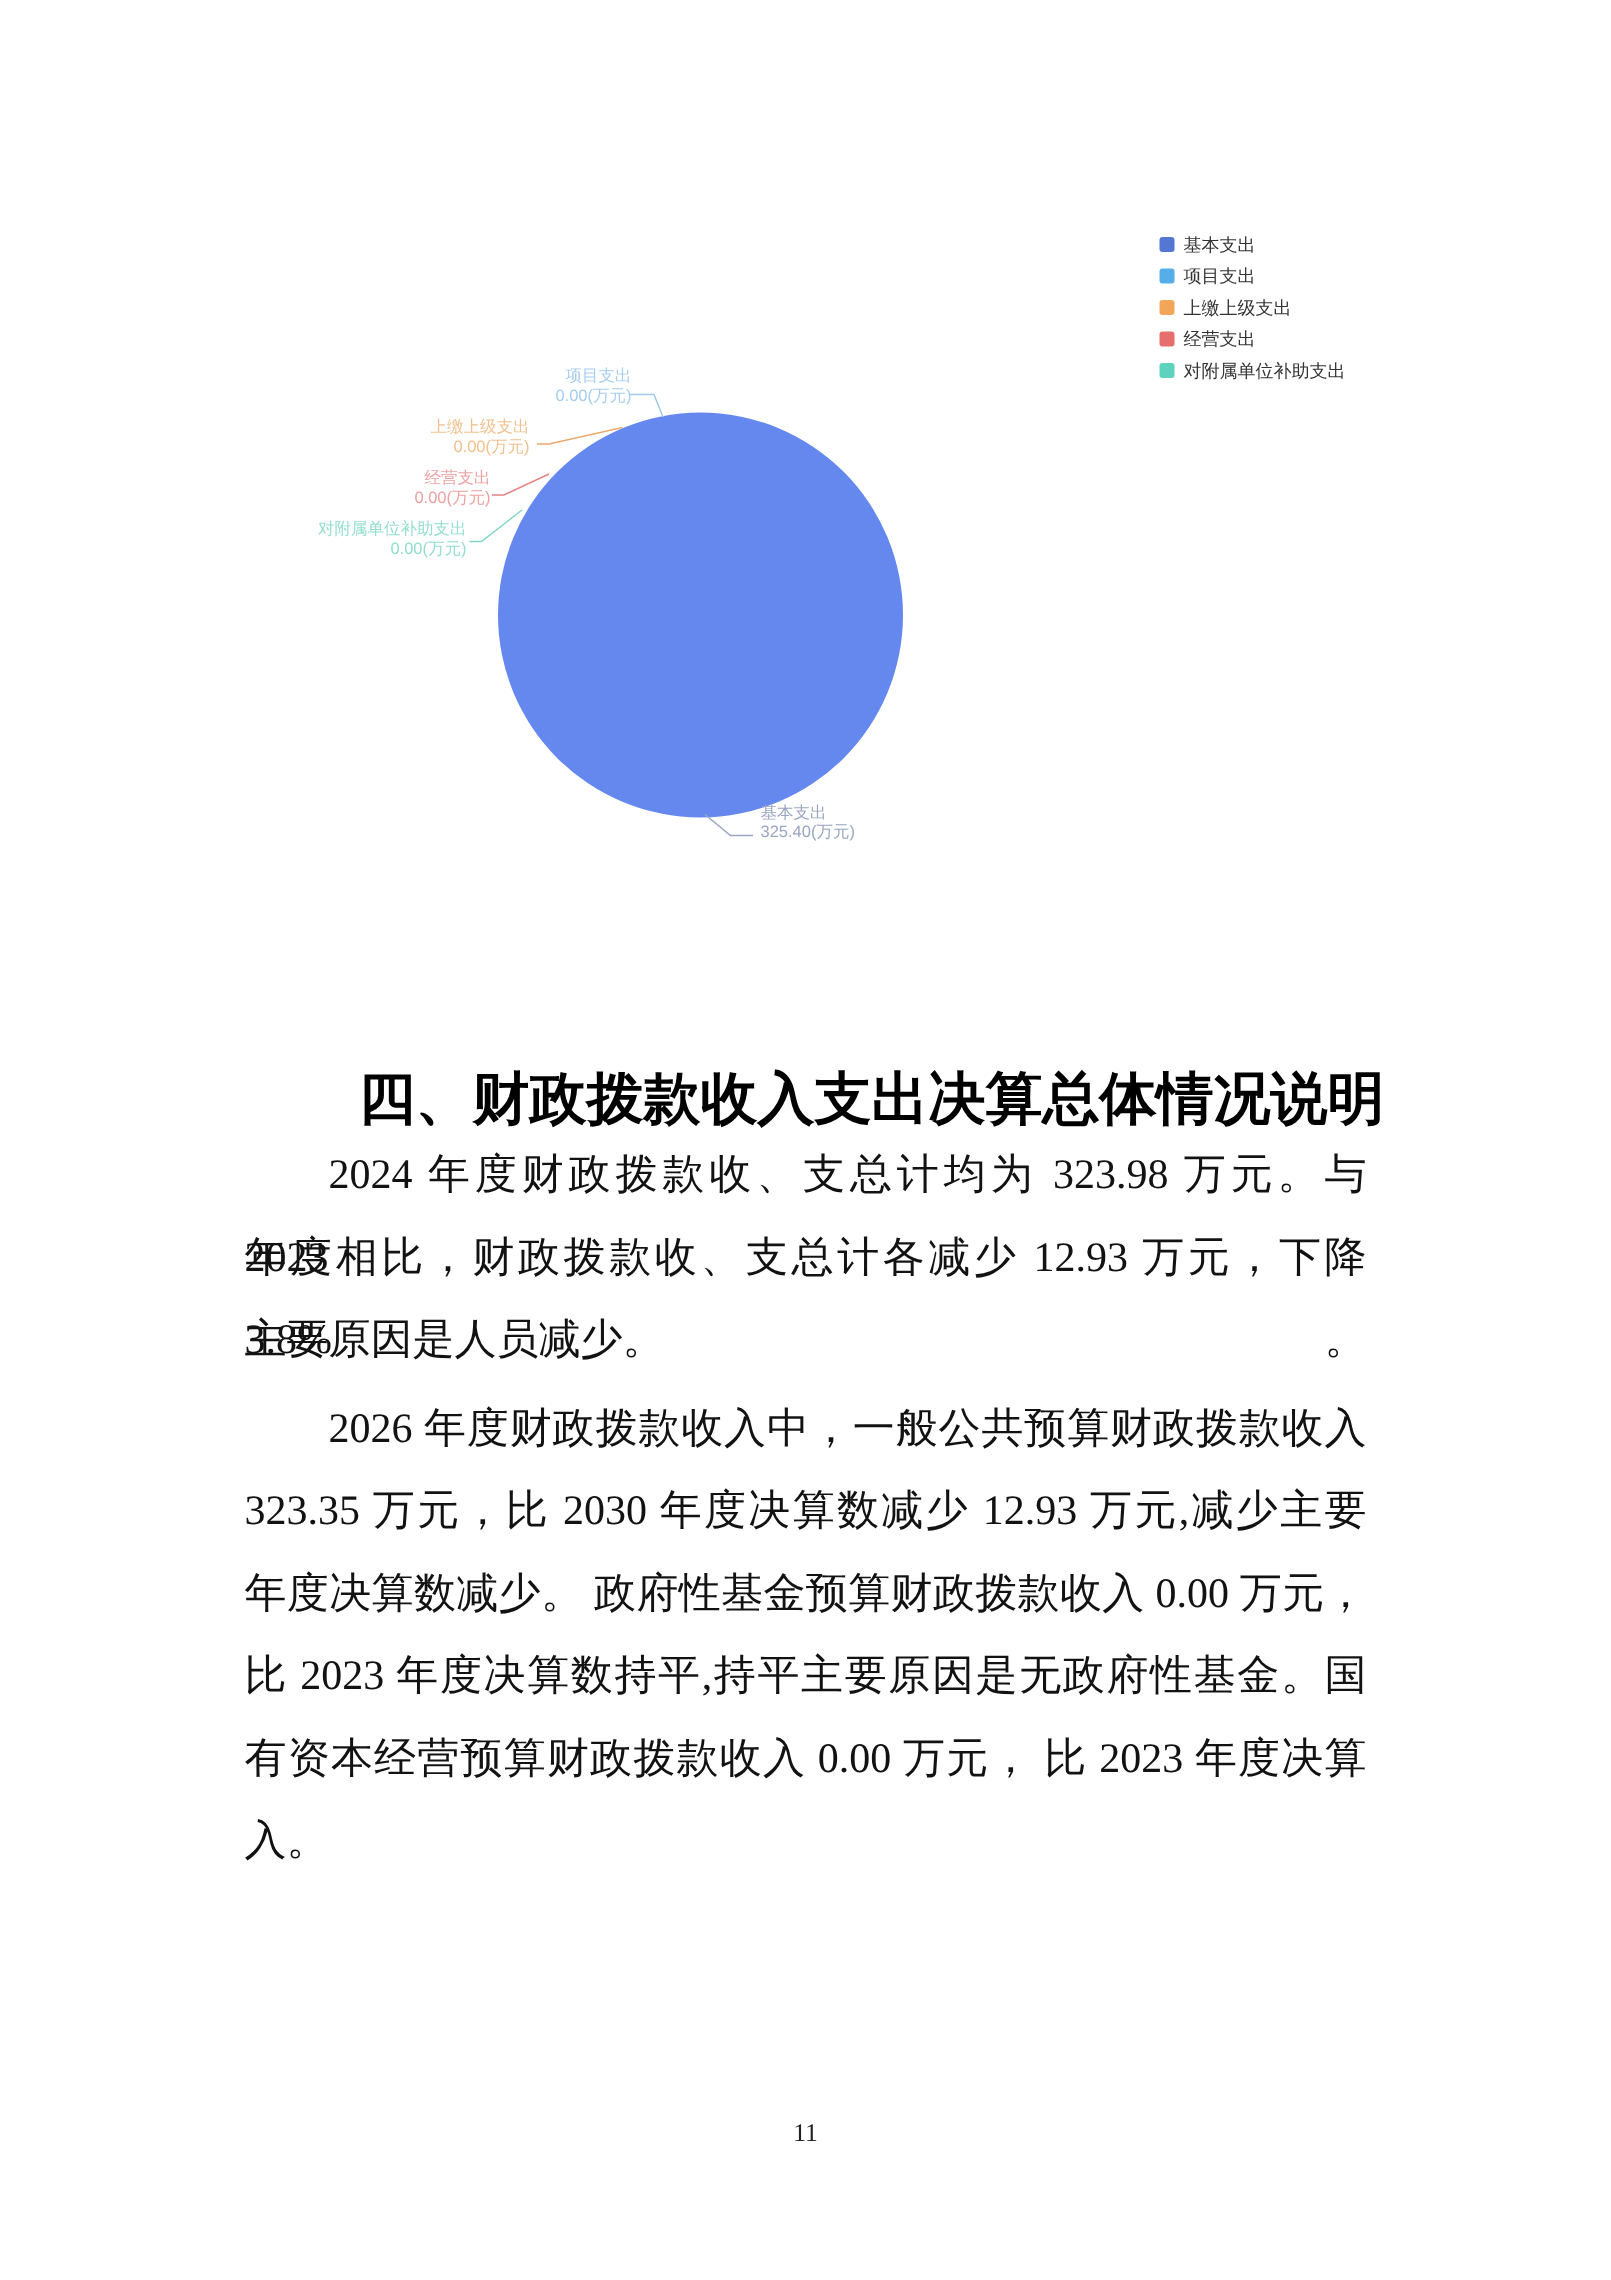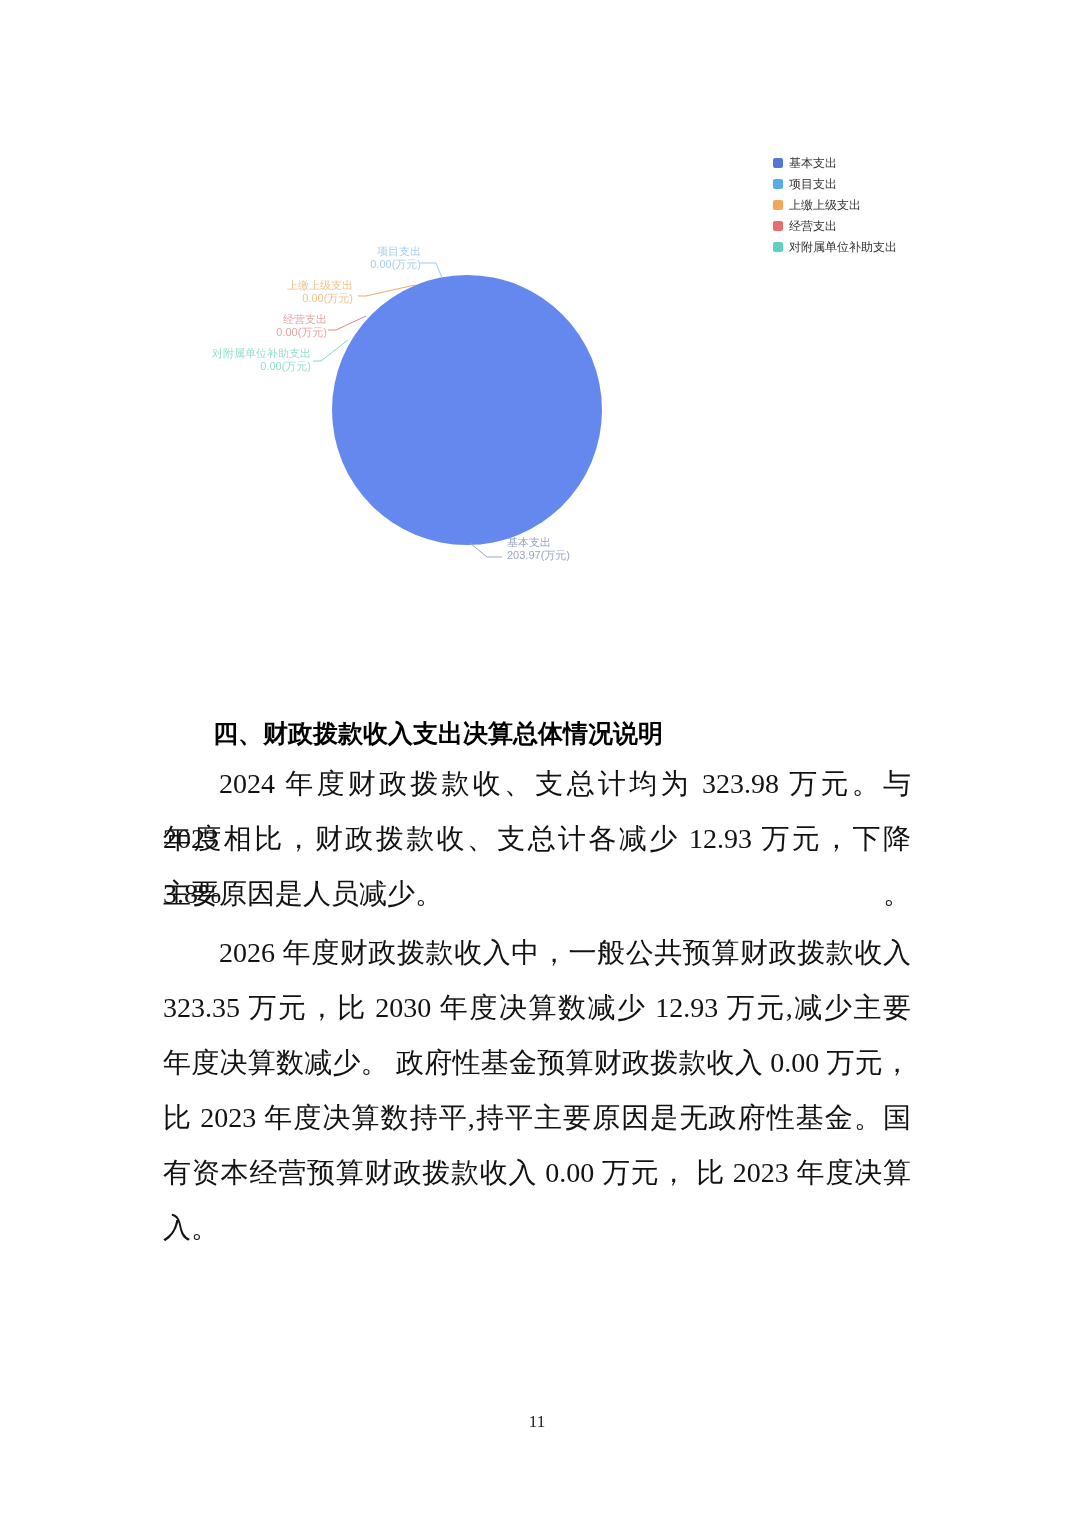--- a/index.html
+++ b/index.html
@@ -28,21 +28,21 @@
   .pl-proj{left:321px;top:245px;width:100px;}
   .pl-shang{left:253px;top:279px;width:100px;}
   .pl-jing{left:227px;top:313px;width:100px;}
   .pl-fushu{left:203px;top:347px;width:108px;}
   .pl-jiben{left:507px;top:536px;width:120px;}
 
   
   .heading{
     position:absolute;left:163px;top:706px;width:748px;
     font-family:"Liberation Sans","DejaVu Sans",sans-serif;
-    font-weight:bold;font-size:25px;line-height:55px;
+    font-weight:bold;font-size:38px;line-height:55px;
     color:#000;text-indent:2em;white-space:nowrap;
   }
   .para{position:absolute;left:163px;width:748px;color:#121212;}
   .para1{top:756px;}
   .para2{top:925px;}
   .bline{
     font-size:28px;line-height:55px;height:55px;
     text-align:justify;text-align-last:justify;
   }
   .bline.ind{text-indent:2em;}
@@ -82,21 +82,21 @@
   <div class="pie-label pl-jing" style="color: rgb(237, 162, 162);">
     <div>经营支出</div>
     <div>0.00(万元)</div>
   </div>
   <div class="pie-label pl-fushu" style="color: rgb(147, 222, 205);">
     <div>对附属单位补助支出</div>
     <div>0.00(万元)</div>
   </div>
   <div class="pie-label pl-jiben la" style="color: rgb(154, 166, 194);">
     <div>基本支出</div>
-    <div>203.97(万元)</div>
+    <div>325.40(万元)</div>
   </div>
 
   <div class="legend">
     <div class="legend-item">
       <span class="swatch" style="background-color: rgb(85, 119, 212);"></span>
       <span class="legend-label">基本支出</span>
     </div>
     <div class="legend-item">
       <span class="swatch" style="background-color: rgb(85, 174, 232);"></span>
       <span class="legend-label">项目支出</span>

